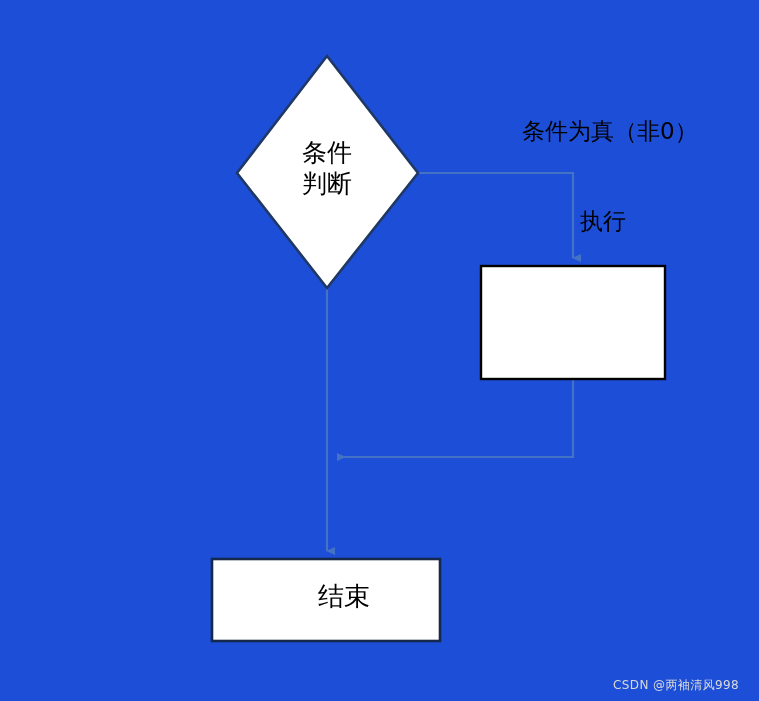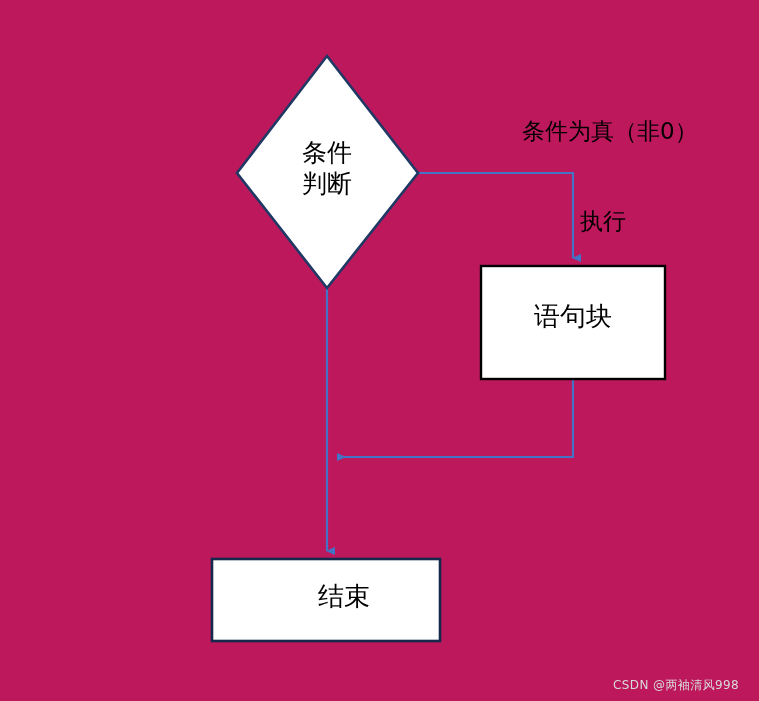--- a/index.html
+++ b/index.html
@@ -7,21 +7,21 @@
     padding: 0;
     background: #ffffff;
   }
   body {
     font-family: "DejaVu Sans", "Liberation Sans", sans-serif;
   }
   #canvas {
     position: relative;
     width: 759px;
     height: 701px;
-    background: #be185d;
+    background: #1d4ed8;
     overflow: hidden;
   }
   #flow-svg {
     position: absolute;
     left: 0;
     top: 0;
   }
   .node-label {
     position: absolute;
     text-align: center;
@@ -121,21 +121,20 @@
 
     <g>
       <rect x="212" y="559" width="228" height="82" fill="#FFFFFF" stroke="#14294B" stroke-width="2.6"></rect>
     </g>
 
   </svg>
 
   <div class="node-label" id="label-condition">条件
 判断</div>
 
-  <div class="node-label" id="label-block">语句块</div>
 
   <div class="node-label" id="label-end">结束</div>
 
   <div class="edge-label" id="edge-true">条件为真（非0）</div>
 
   <div class="edge-label" id="edge-exec">执行</div>
 
 
   <div id="watermark">CSDN @两袖清风998</div>
 

